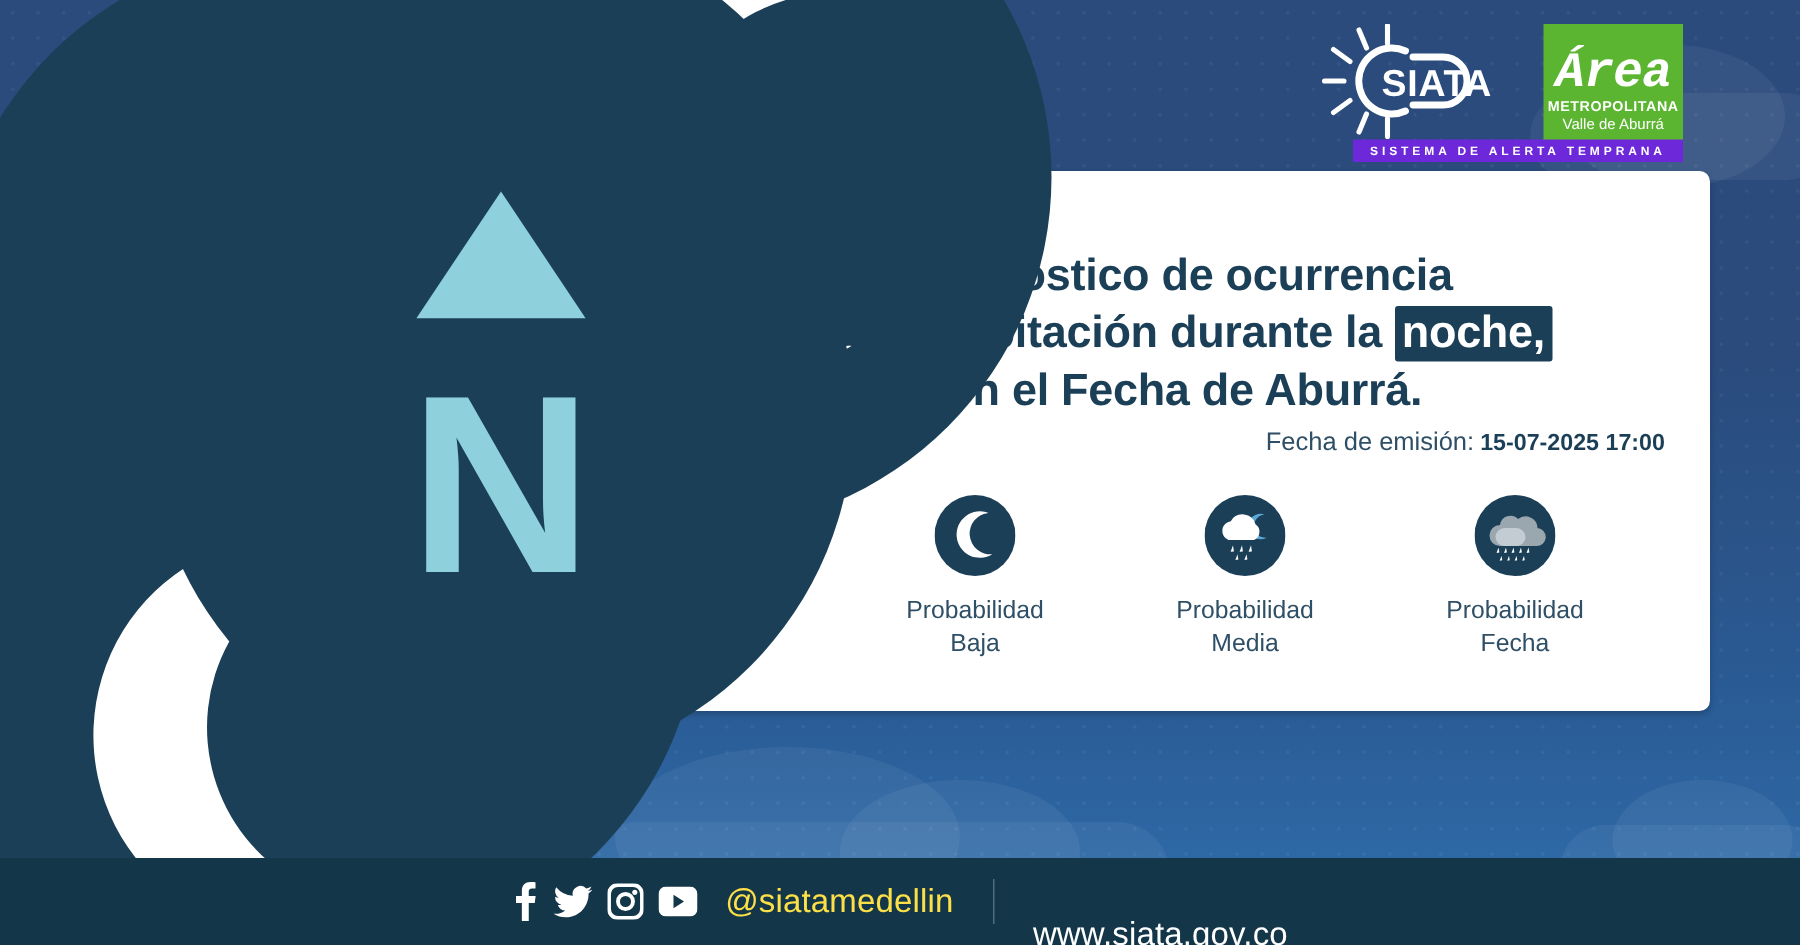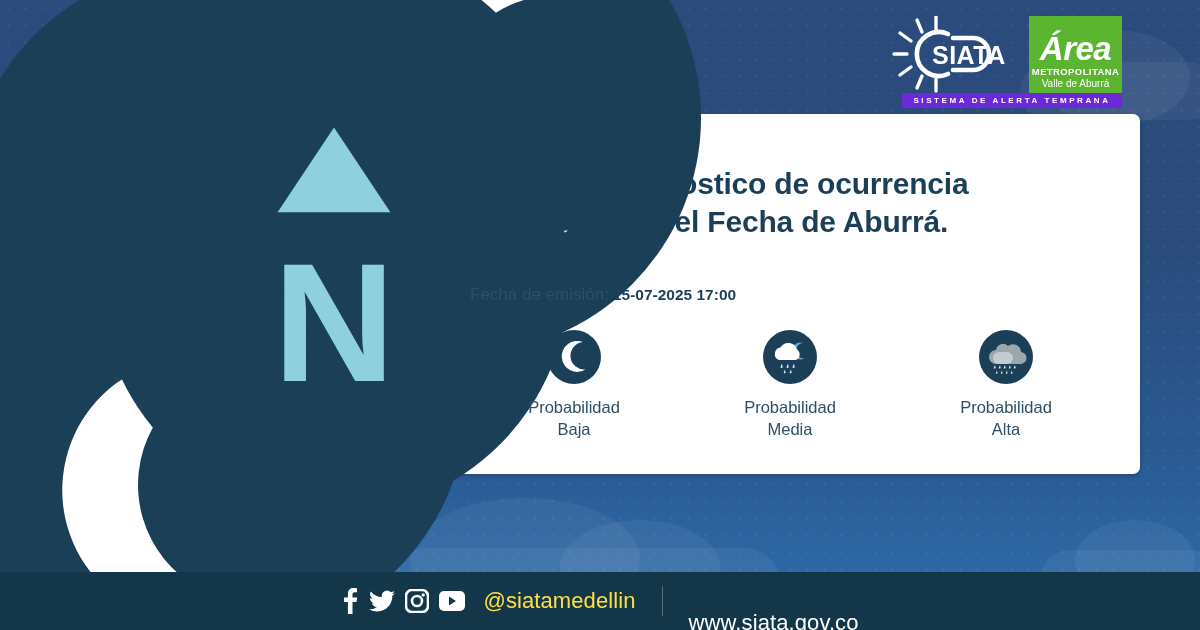--- a/index.html
+++ b/index.html
@@ -30,29 +30,29 @@
     box-shadow:0 2px 5px rgba(0,0,0,.22);
   }
 
   
   .map-wrap{position:absolute;left:60px;top:55px;width:470px;height:520px;}
   .map-wrap svg{display:block;width:470px;height:520px;overflow:visible;}
 
   .moon-badge{position:absolute;transform:translate(-50%,-50%);}
 
   
-  .logos{position:absolute;right:78px;top:16px;display:flex;align-items:flex-start;gap:13px;}
+  .logos{position:absolute;right:78px;top:16px;display:flex;align-items:flex-start;gap:24px;}
   .siata-logo{position:relative;width:125px;height:78px;}
   .am-logo{
     width:93px;height:78px;background:#5cb531;
     display:flex;flex-direction:column;align-items:center;justify-content:flex-end;
     padding-bottom:5px;box-sizing:border-box;
   }
   .am-script{
-    color:#fff;font-family:Liberation Sans, sans-serif;font-style:italic;
+    color:#fff;font-family:Liberation Mono, monospace;font-style:italic;
     font-size:33px;font-weight:700;line-height:1;margin-bottom:2px;
     letter-spacing:-.5px;
   }
   .am-l1{color:#fff;font-size:9.5px;font-weight:700;letter-spacing:.4px;line-height:1.15;}
   .am-l2{color:#fff;font-size:10px;font-weight:400;line-height:1.15;}
   .green-bar{
     position:absolute;right:78px;top:93px;width:220px;height:15px;background:#6d28d9;
     display:flex;align-items:center;justify-content:center;
   }
   .green-bar span{
@@ -61,29 +61,29 @@
 
   
   .headline{
     position:absolute;left:470px;top:165px;width:640px;text-align:center;
     color:#1b3f57;font-size:30px;font-weight:700;line-height:1.28;
     letter-spacing:-.2px;
   }
   .hl-line{display:block;}
   .hl-hi{background:#1b3f57;color:#ffffff;padding:1px 5px 3px 5px;border-radius:2px;}
   .emision{
-    position:absolute;left:470px;top:285px;width:640px;text-align:left;
+    position:absolute;left:470px;top:285px;width:640px;text-align:right;
     color:#2e4f66;font-size:17px;font-weight:400;
   }
   .emision .date{font-size:15.5px;font-weight:600;color:#1b3f57;margin-left:4px;}
 
   
   .legend{
     position:absolute;left:480px;top:330px;width:620px;
-    display:flex;justify-content:center;align-items:flex-start;gap:36px;
+    display:flex;justify-content:flex-end;align-items:flex-start;
   }
   .legend-item{width:180px;display:flex;flex-direction:column;align-items:center;}
   .legend-icon{width:54px;height:54px;margin-bottom:12px;}
   .legend-label{
     color:#2e4f66;font-size:16.5px;line-height:1.35;text-align:center;font-weight:400;
   }
 
   
   .footer{
     position:absolute;left:0;bottom:0;width:1200px;height:58px;background:#133648;
@@ -249,20 +249,22 @@
       <svg width="50" height="50" viewBox="0 0 50 50">
         <circle cx="25" cy="25" r="25" fill="#1b3f57"></circle>
         <path d="M25 9 l6 9 h-12z" fill="#8fd0dd"></path>
         <text x="25" y="36" text-anchor="middle" font-family="Liberation Sans, sans-serif" font-size="18" font-weight="700" fill="#8fd0dd">N</text>
       </svg>
     </div>
   </div>
 
   <div class="headline">
     <span class="hl-line">Pronóstico de ocurrencia</span>
+    <span class="hl-line"><span>de precipitación durante la</span>
+      <span class="hl-hi">noche,</span></span>
     <span class="hl-line">en el Fecha de Aburrá.</span>
   </div>
 
   <div class="emision">
     <span>Fecha de emisión:</span><span class="date">15-07-2025 17:00</span>
   </div>
 
   <div class="legend">
 
     <div class="legend-item">
@@ -307,21 +309,21 @@
           <path d="M31 35l-1.3 3.6 1.9-.3z"></path>
           <path d="M36 35l-1.3 3.6 1.9-.3z"></path>
           <path d="M18 40.5l-1.2 3.3 1.7-.3z"></path>
           <path d="M23 40.5l-1.2 3.3 1.7-.3z"></path>
           <path d="M28 40.5l-1.2 3.3 1.7-.3z"></path>
           <path d="M33 40.5l-1.2 3.3 1.7-.3z"></path>
         </g>
       </svg>
       <div class="legend-label">
         <span>Probabilidad</span><br>
-        <span>Alta</span>
+        <span>Fecha</span>
       </div>
     </div>
   </div>
 
   <div class="footer">
     <div class="social">
       <svg width="18" height="26" viewBox="0 0 18 26">
         <path d="M11.5 26V14h4l.6-4.6h-4.6V6.5c0-1.3.4-2.2 2.3-2.2H16V.2C15.6.15 14.2 0 12.6 0 9.2 0 6.9 2 6.9 5.9v3.5H3V14h3.9v12z" fill="#ffffff"></path>
       </svg>
       <svg width="26" height="26" viewBox="0 0 26 26">

